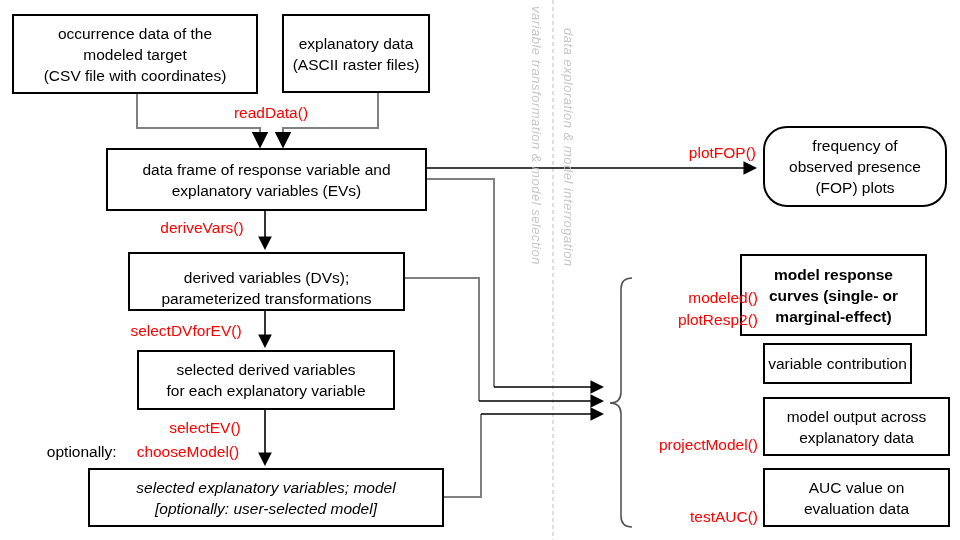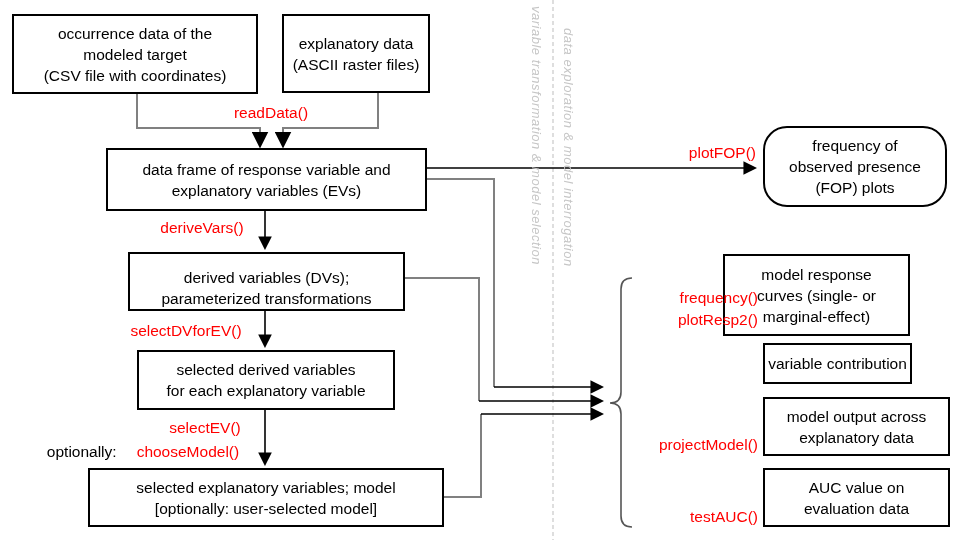--- a/index.html
+++ b/index.html
@@ -89,31 +89,31 @@
 explanatory variables (EVs)</span>
   </div>
   <div class="box" style="left:128px;top:252px;width:277px;height:59px;align-items:flex-end;">
     <span>derived variables (DVs);
 parameterized transformations</span>
   </div>
   <div class="box" style="left:137px;top:350px;width:258px;height:60px;">
     <span>selected derived variables
 for each explanatory variable</span>
   </div>
-  <div class="box" style="left:88px;top:468px;width:356px;height:59px;">
+  <div class="box" style="left:88px;top:468px;width:356px;height:59px;font-style:italic;">
     <span>selected explanatory variables; model
 [optionally: user-selected model]</span>
   </div>
 
   <div class="box" style="left:763px;top:126px;width:184px;height:81px;border-radius:24px;">
     <span>frequency of
 observed presence
 (FOP) plots</span>
   </div>
-  <div class="box" style="left:723px;top:254px;width:187px;height:82px;">
+  <div class="box" style="left:740px;top:254px;width:187px;height:82px;font-weight:bold;">
     <span>model response
 curves (single- or
 marginal-effect)</span>
   </div>
   <div class="box" style="left:763px;top:343px;width:149px;height:41px;">
     <span>variable contribution</span>
   </div>
   <div class="box" style="left:763px;top:397px;width:187px;height:59px;">
     <span>model output across
 explanatory data</span>
@@ -125,18 +125,18 @@
 
   <div class="fn center" style="left:191px;top:104px;width:160px;">readData()</div>
   <div class="fn center" style="left:122px;top:219px;width:160px;">deriveVars()</div>
   <div class="fn center" style="left:96px;top:322px;width:180px;">selectDVforEV()</div>
   <div class="fn center" style="left:125px;top:419px;width:160px;">selectEV()</div>
   <div class="fn center" style="left:28px;top:443px;width:230px;">
     <span class="black-prefix">optionally:</span><span>chooseModel()</span>
   </div>
 
   <div class="fn right" style="left:596px;top:144px;width:160px;">plotFOP()</div>
-  <div class="fn right" style="left:598px;top:289px;width:160px;">frequency()</div>
+  <div class="fn right" style="left:598px;top:289px;width:160px;">modeled()</div>
   <div class="fn right" style="left:598px;top:311px;width:160px;">plotResp2()</div>
   <div class="fn right" style="left:598px;top:436px;width:160px;">projectModel()</div>
   <div class="fn right" style="left:598px;top:508px;width:160px;">testAUC()</div>
 
 </div>
 
 </body></html>

